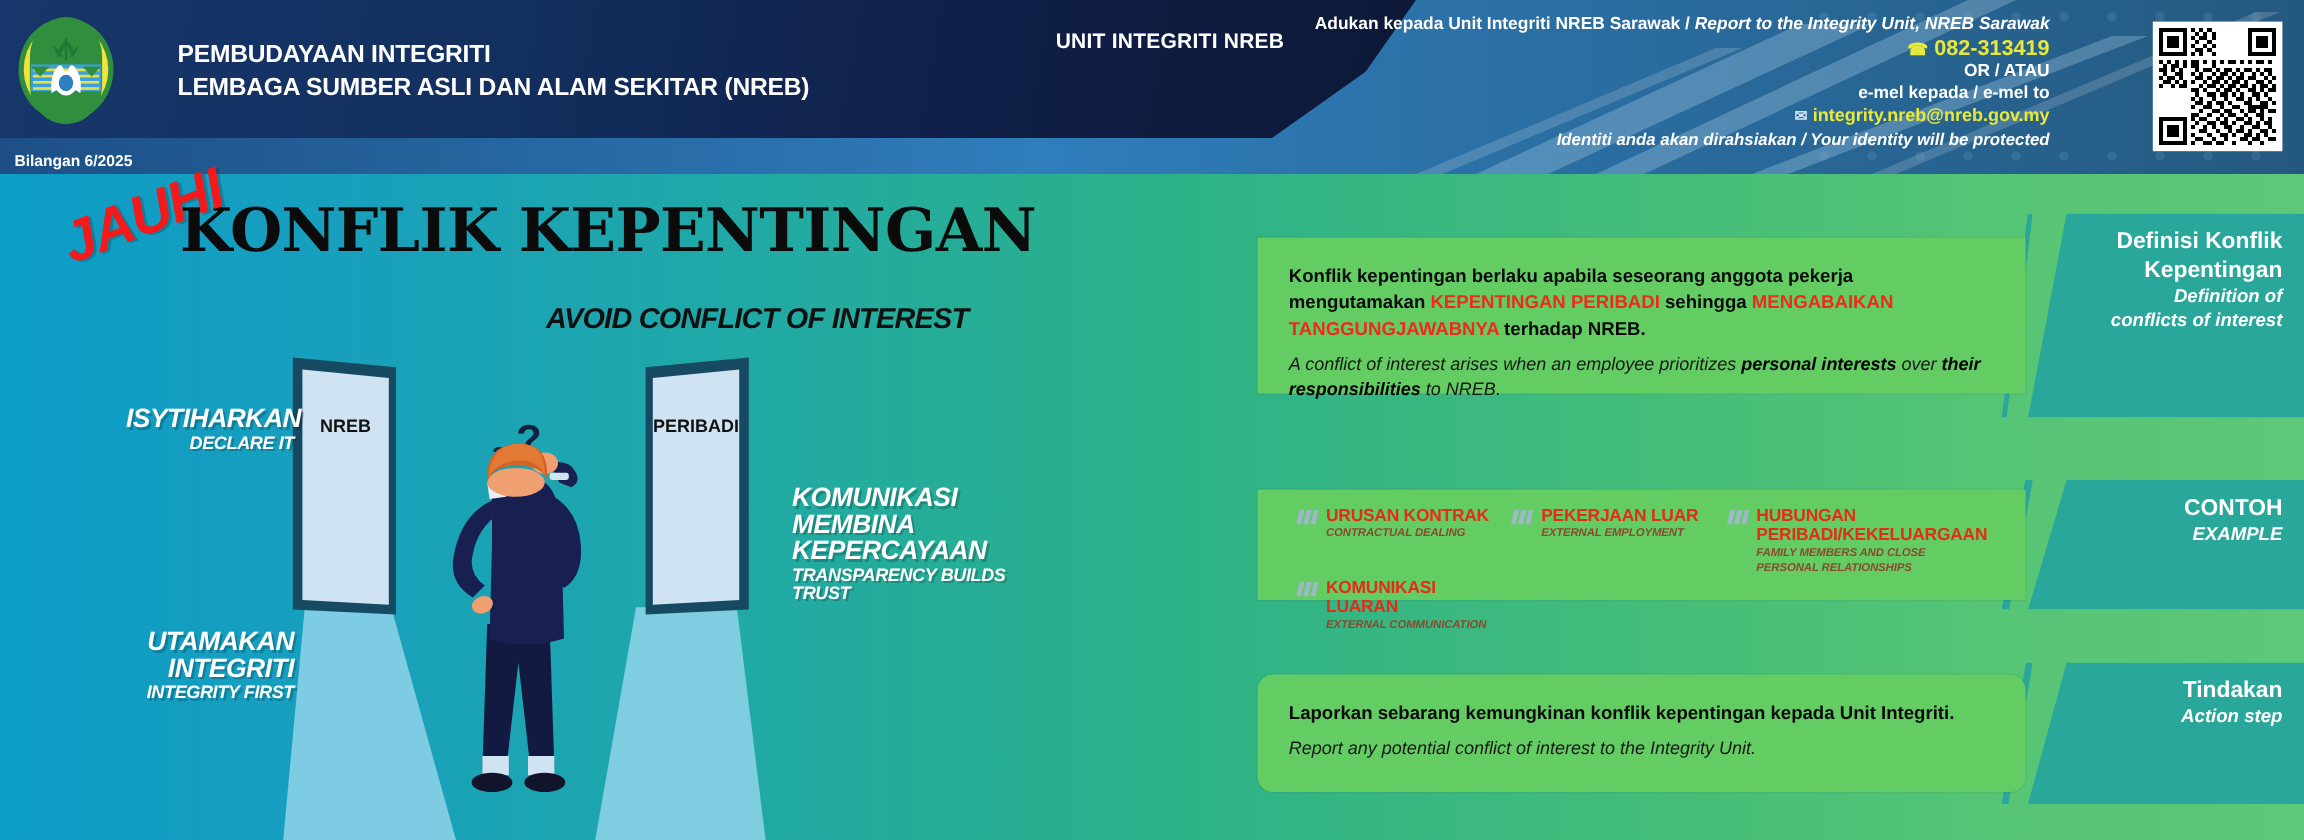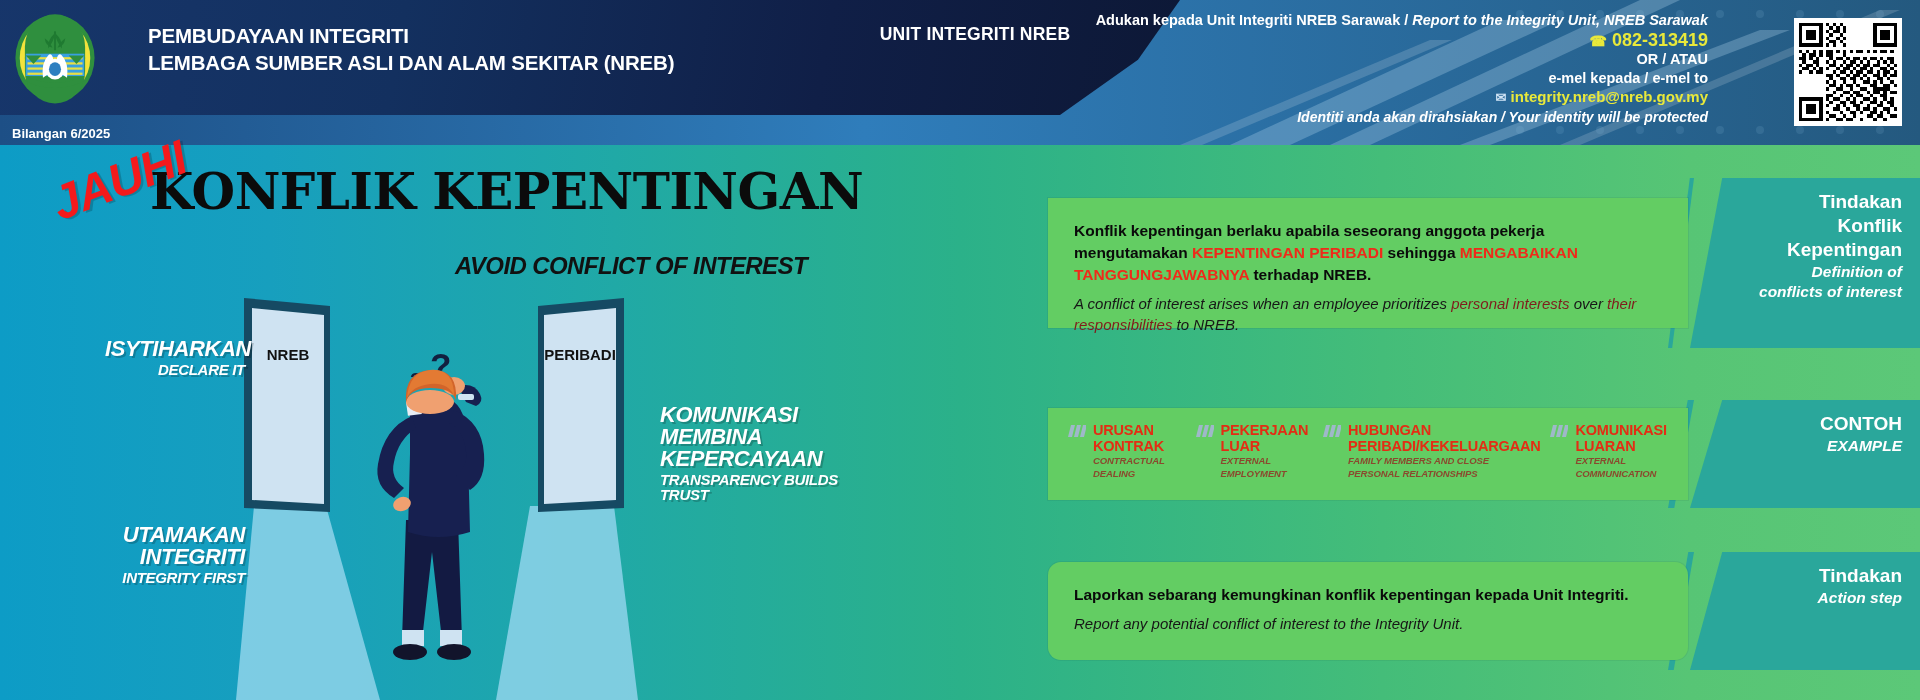--- a/index.html
+++ b/index.html
@@ -11,21 +11,21 @@
   .poster{position:relative;width:1920px;height:700px;overflow:hidden;}
 
   
   .header{position:absolute;left:0;top:0;width:1920px;height:145px;overflow:hidden;
     background:linear-gradient(105deg,#1d4f86 0%,#1f5d9b 22%,#2870ad 45%,#2f7dbb 62%,#2a6fa8 80%,#27628f 100%);}
   .hdr-streaks{position:absolute;inset:0;}
   .hdr-dark{position:absolute;left:-20px;top:0;width:1200px;height:115px;
     background:linear-gradient(100deg,#17366b 0%,#13305f 35%,#101f47 70%,#0d1836 100%);
     clip-path:polygon(0 0,100% 0,96.5% 52%,90% 100%,0 100%);}
   .logo{position:absolute;left:12px;top:12px;width:86px;height:92px;}
-  .hdr-title{position:absolute;left:148px;top:22px;color:#ffffff;
+  .hdr-title{position:absolute;left:148px;top:32px;color:#ffffff;
     font-weight:bold;font-size:20.5px;line-height:27px;letter-spacing:-0.2px;}
   .hdr-unit{position:absolute;left:845px;top:24px;width:260px;text-align:center;color:#fff;
     font-weight:bold;font-size:17.5px;letter-spacing:0.2px;}
   .bilangan{position:absolute;left:12px;top:126px;color:#ffffff;font-weight:bold;font-size:13px;}
 
   .contact{position:absolute;right:212px;top:12px;width:660px;text-align:right;color:#fff;line-height:17.5px;}
   .contact .l1{font-size:14.5px;font-weight:bold;}
   .contact .l1 i{font-weight:bold;font-style:italic;}
   .contact .l2{font-size:18px;font-weight:bold;color:#e9e93a;margin-top:2px;}
   .contact .l3{font-size:14.5px;font-weight:bold;margin-top:1px;}
@@ -63,43 +63,43 @@
   
   .panel{position:absolute;background:#63cd63;box-shadow:0 0 0 1px rgba(0,0,0,.05);}
   .panel-inner{padding:22px 26px;}
   #panel-definition{left:1048px;top:198px;width:640px;height:130px;}
   #panel-examples{left:1048px;top:408px;width:640px;height:92px;}
   #panel-action{left:1048px;top:562px;width:640px;height:98px;border-radius:13px;}
 
   .p-bm{color:#0a0a0a;font-weight:bold;font-size:15.5px;line-height:22px;}
   .p-bm .red{color:#ef2a1a;}
   .p-en{color:#171717;font-style:italic;font-size:15px;line-height:21px;margin-top:7px;}
-  .p-en .red{color:#7f1d1d;}
+  .p-en .red{color:#000000;font-weight:bold;}
 
   .tab{position:absolute;background:#2aa79b;color:#fff;text-align:right;box-sizing:border-box;
     padding:12px 18px 12px 60px;}
   .tab .t-bm{font-weight:bold;font-size:19px;line-height:24px;}
   .tab .t-en{font-weight:bold;font-style:italic;font-size:15.5px;line-height:20px;}
   #tab-definition{left:1690px;top:178px;width:230px;height:170px;
     clip-path:polygon(14% 0,100% 0,100% 100%,0 100%);}
   #tab-examples{left:1690px;top:400px;width:230px;height:108px;
     clip-path:polygon(14% 0,100% 0,100% 100%,0 100%);}
   #tab-action{left:1690px;top:552px;width:230px;height:118px;
     clip-path:polygon(14% 0,100% 0,100% 100%,0 100%);}
   .tab-stripe{position:absolute;background:#2aa79b;}
   #stripe-definition{left:1668px;top:178px;width:26px;height:170px;
     clip-path:polygon(84% 0,100% 0,16% 100%,0 100%);}
   #stripe-examples{left:1668px;top:400px;width:26px;height:108px;
     clip-path:polygon(76% 0,100% 0,24% 100%,0 100%);}
   #stripe-action{left:1668px;top:552px;width:26px;height:118px;
     clip-path:polygon(78% 0,100% 0,22% 100%,0 100%);}
 
   .ex-grid{position:absolute;left:1048px;top:408px;width:640px;height:112px;
-    display:grid;grid-template-columns:1fr 1fr 1fr 1fr;grid-template-rows:1fr 1fr;
-    padding:14px 20px;box-sizing:border-box;gap:2px 10px;}
+    display:grid;grid-template-columns:1fr 1fr 1fr;grid-template-rows:1fr 1fr;
+    padding:14px 32px;box-sizing:border-box;gap:2px 10px;}
   .ex{display:flex;align-items:flex-start;gap:7px;}
   .bullet{flex:0 0 auto;width:18px;height:12px;margin-top:3px;}
   .ex-txt .ex-bm{color:#e32d14;font-weight:bold;font-size:14.5px;line-height:16px;letter-spacing:-0.2px;}
   .ex-txt .ex-en{color:#8a4a2e;font-style:italic;font-weight:bold;font-size:9.5px;line-height:13px;letter-spacing:-0.1px;}
 </style>
 </head>
 <body>
 
 <div class="poster">
 
@@ -340,21 +340,21 @@
     <div class="panel-inner">
       <div class="p-bm">
         <span>Konflik kepentingan berlaku apabila seseorang anggota pekerja mengutamakan </span><span class="red">KEPENTINGAN PERIBADI</span><span> sehingga </span><span class="red">MENGABAIKAN TANGGUNGJAWABNYA</span><span> terhadap NREB.</span>
       </div>
       <div class="p-en">
         <span>A conflict of interest arises when an employee prioritizes </span><span class="red">personal interests</span><span> over </span><span class="red">their responsibilities</span><span> to NREB.</span>
       </div>
     </div>
   </div>
   <div class="tab" id="tab-definition">
-    <div class="t-bm">Tindakan Konflik Kepentingan</div>
+    <div class="t-bm">Definisi Konflik Kepentingan</div>
     <div class="t-en">Definition of conflicts of interest</div>
   </div>
 
   <div class="tab-stripe" id="stripe-examples"></div>
   <div class="panel" id="panel-examples"></div>
   <div class="ex-grid">
     <div class="ex">
       <svg class="bullet" viewBox="0 0 18 12">
         <g fill="#9fb8c9">
             <polygon points="3,0 7,0 4,12 0,12"></polygon>

